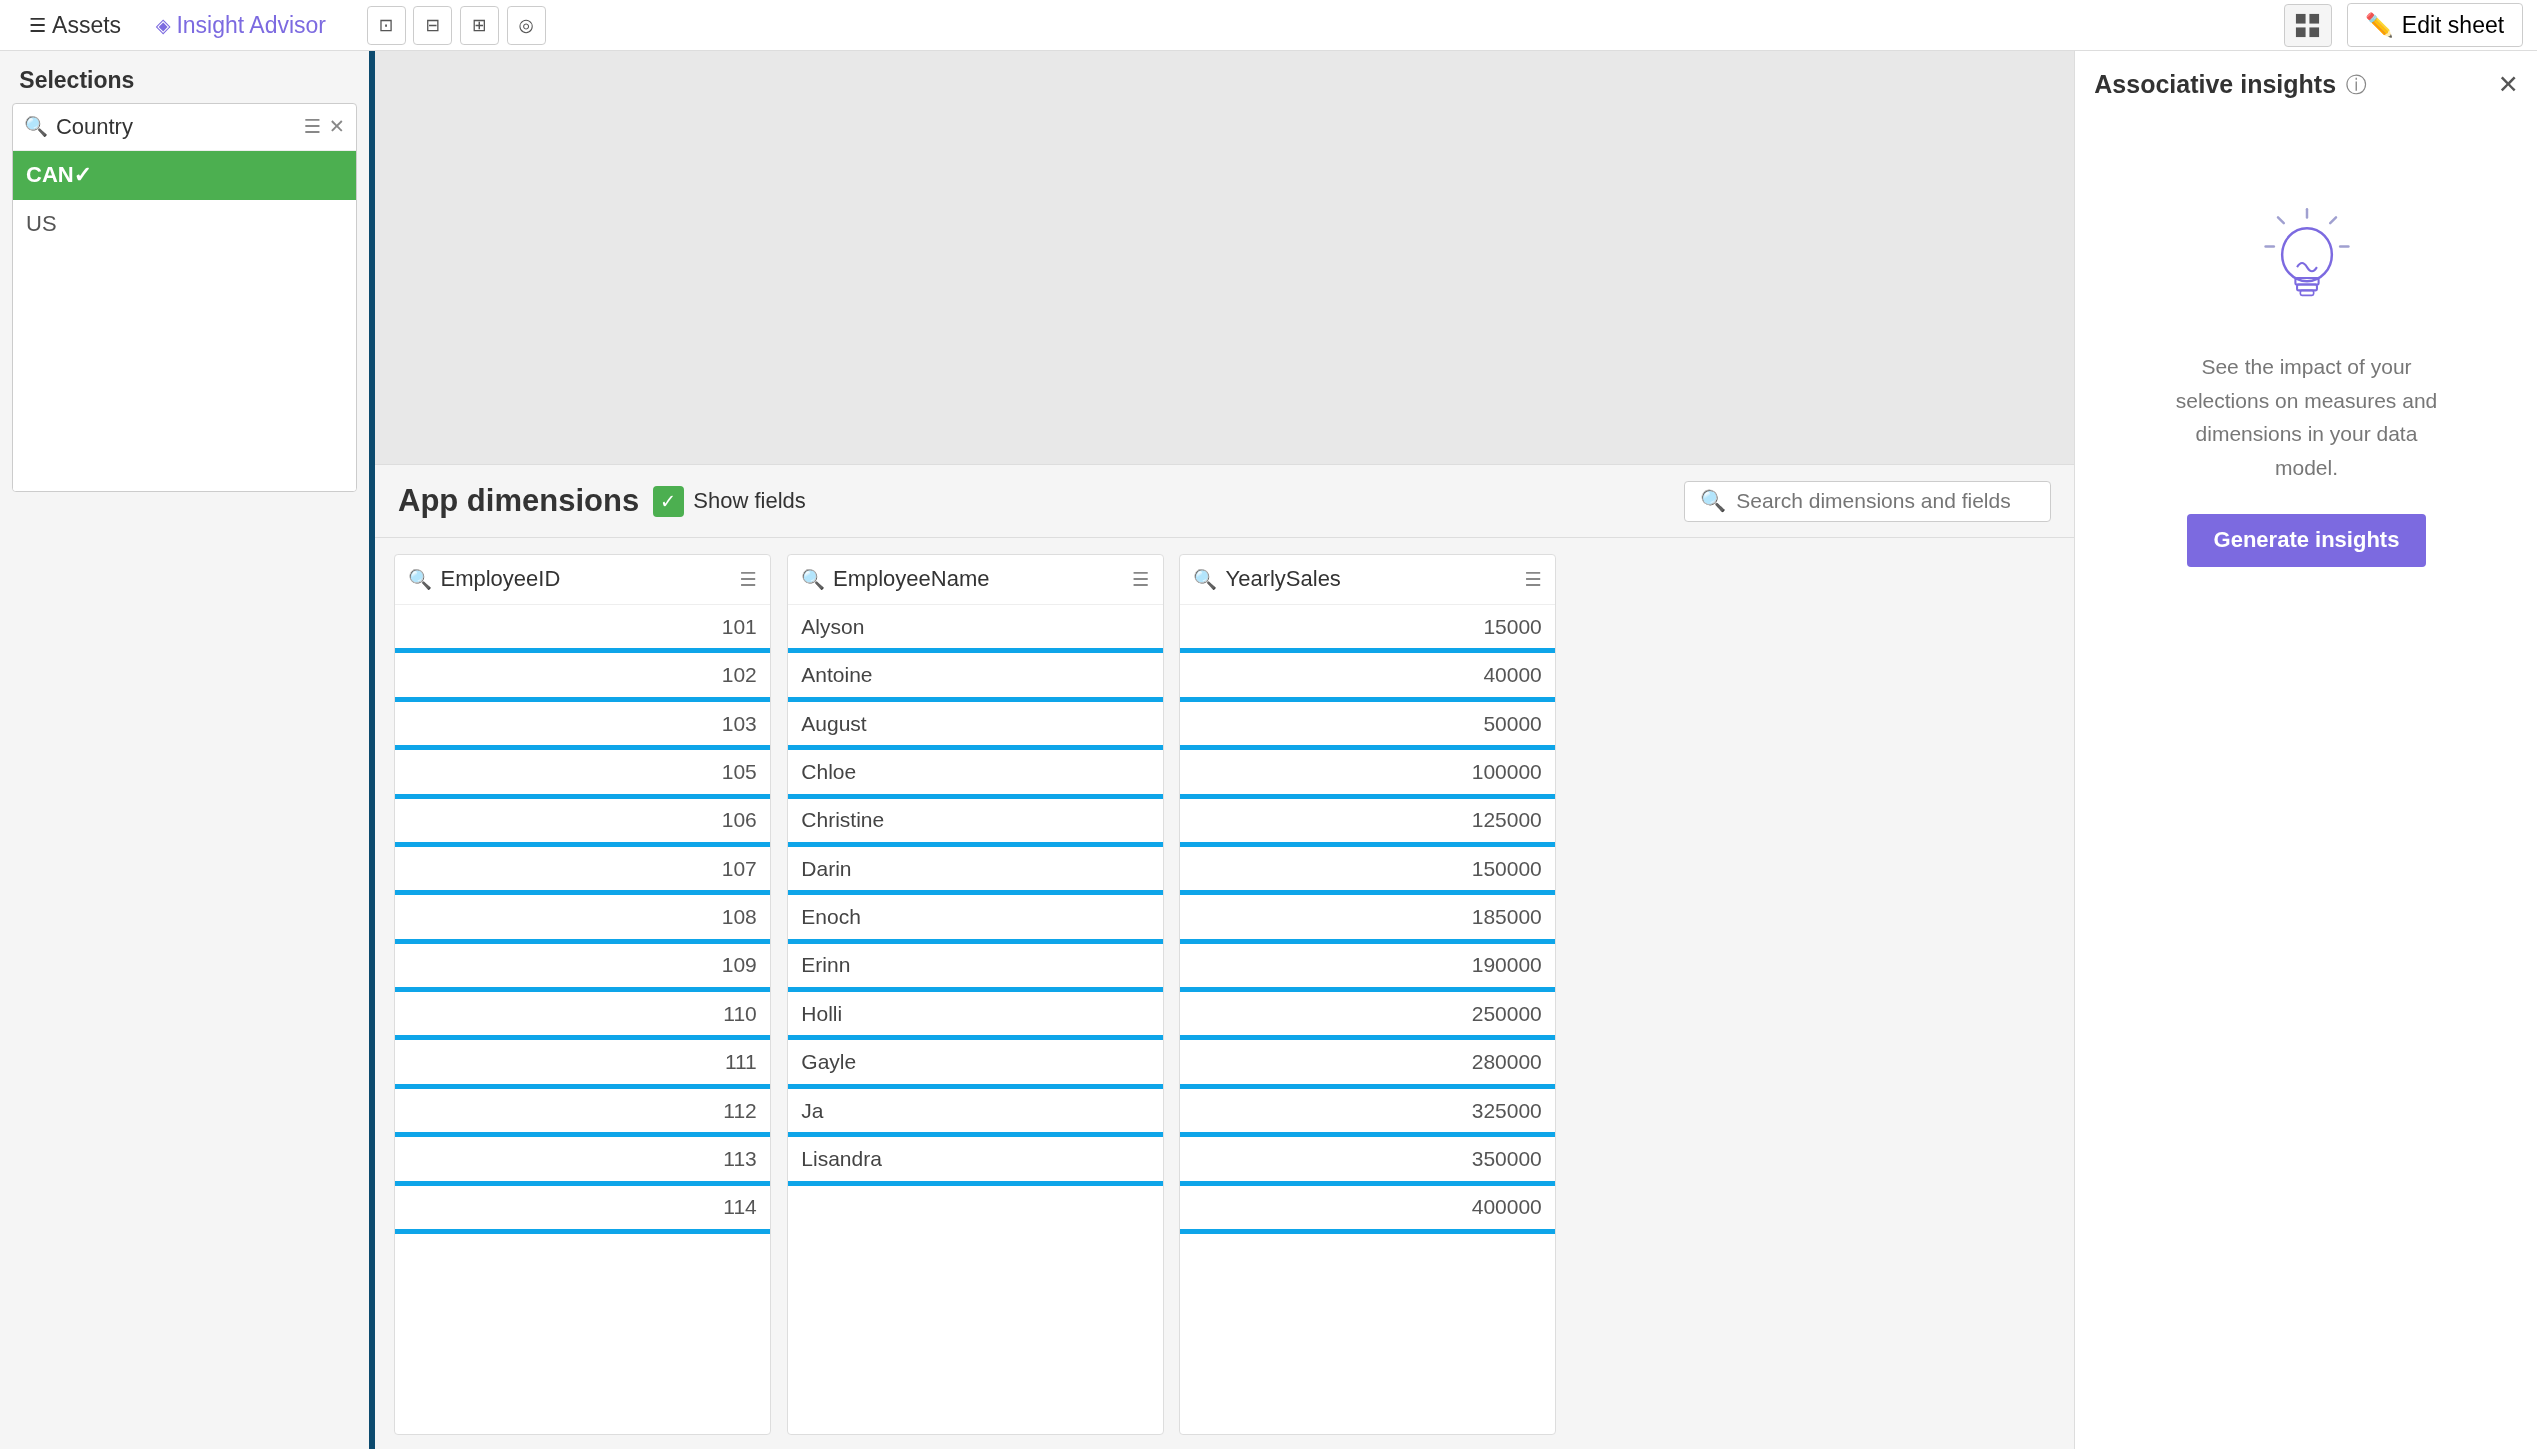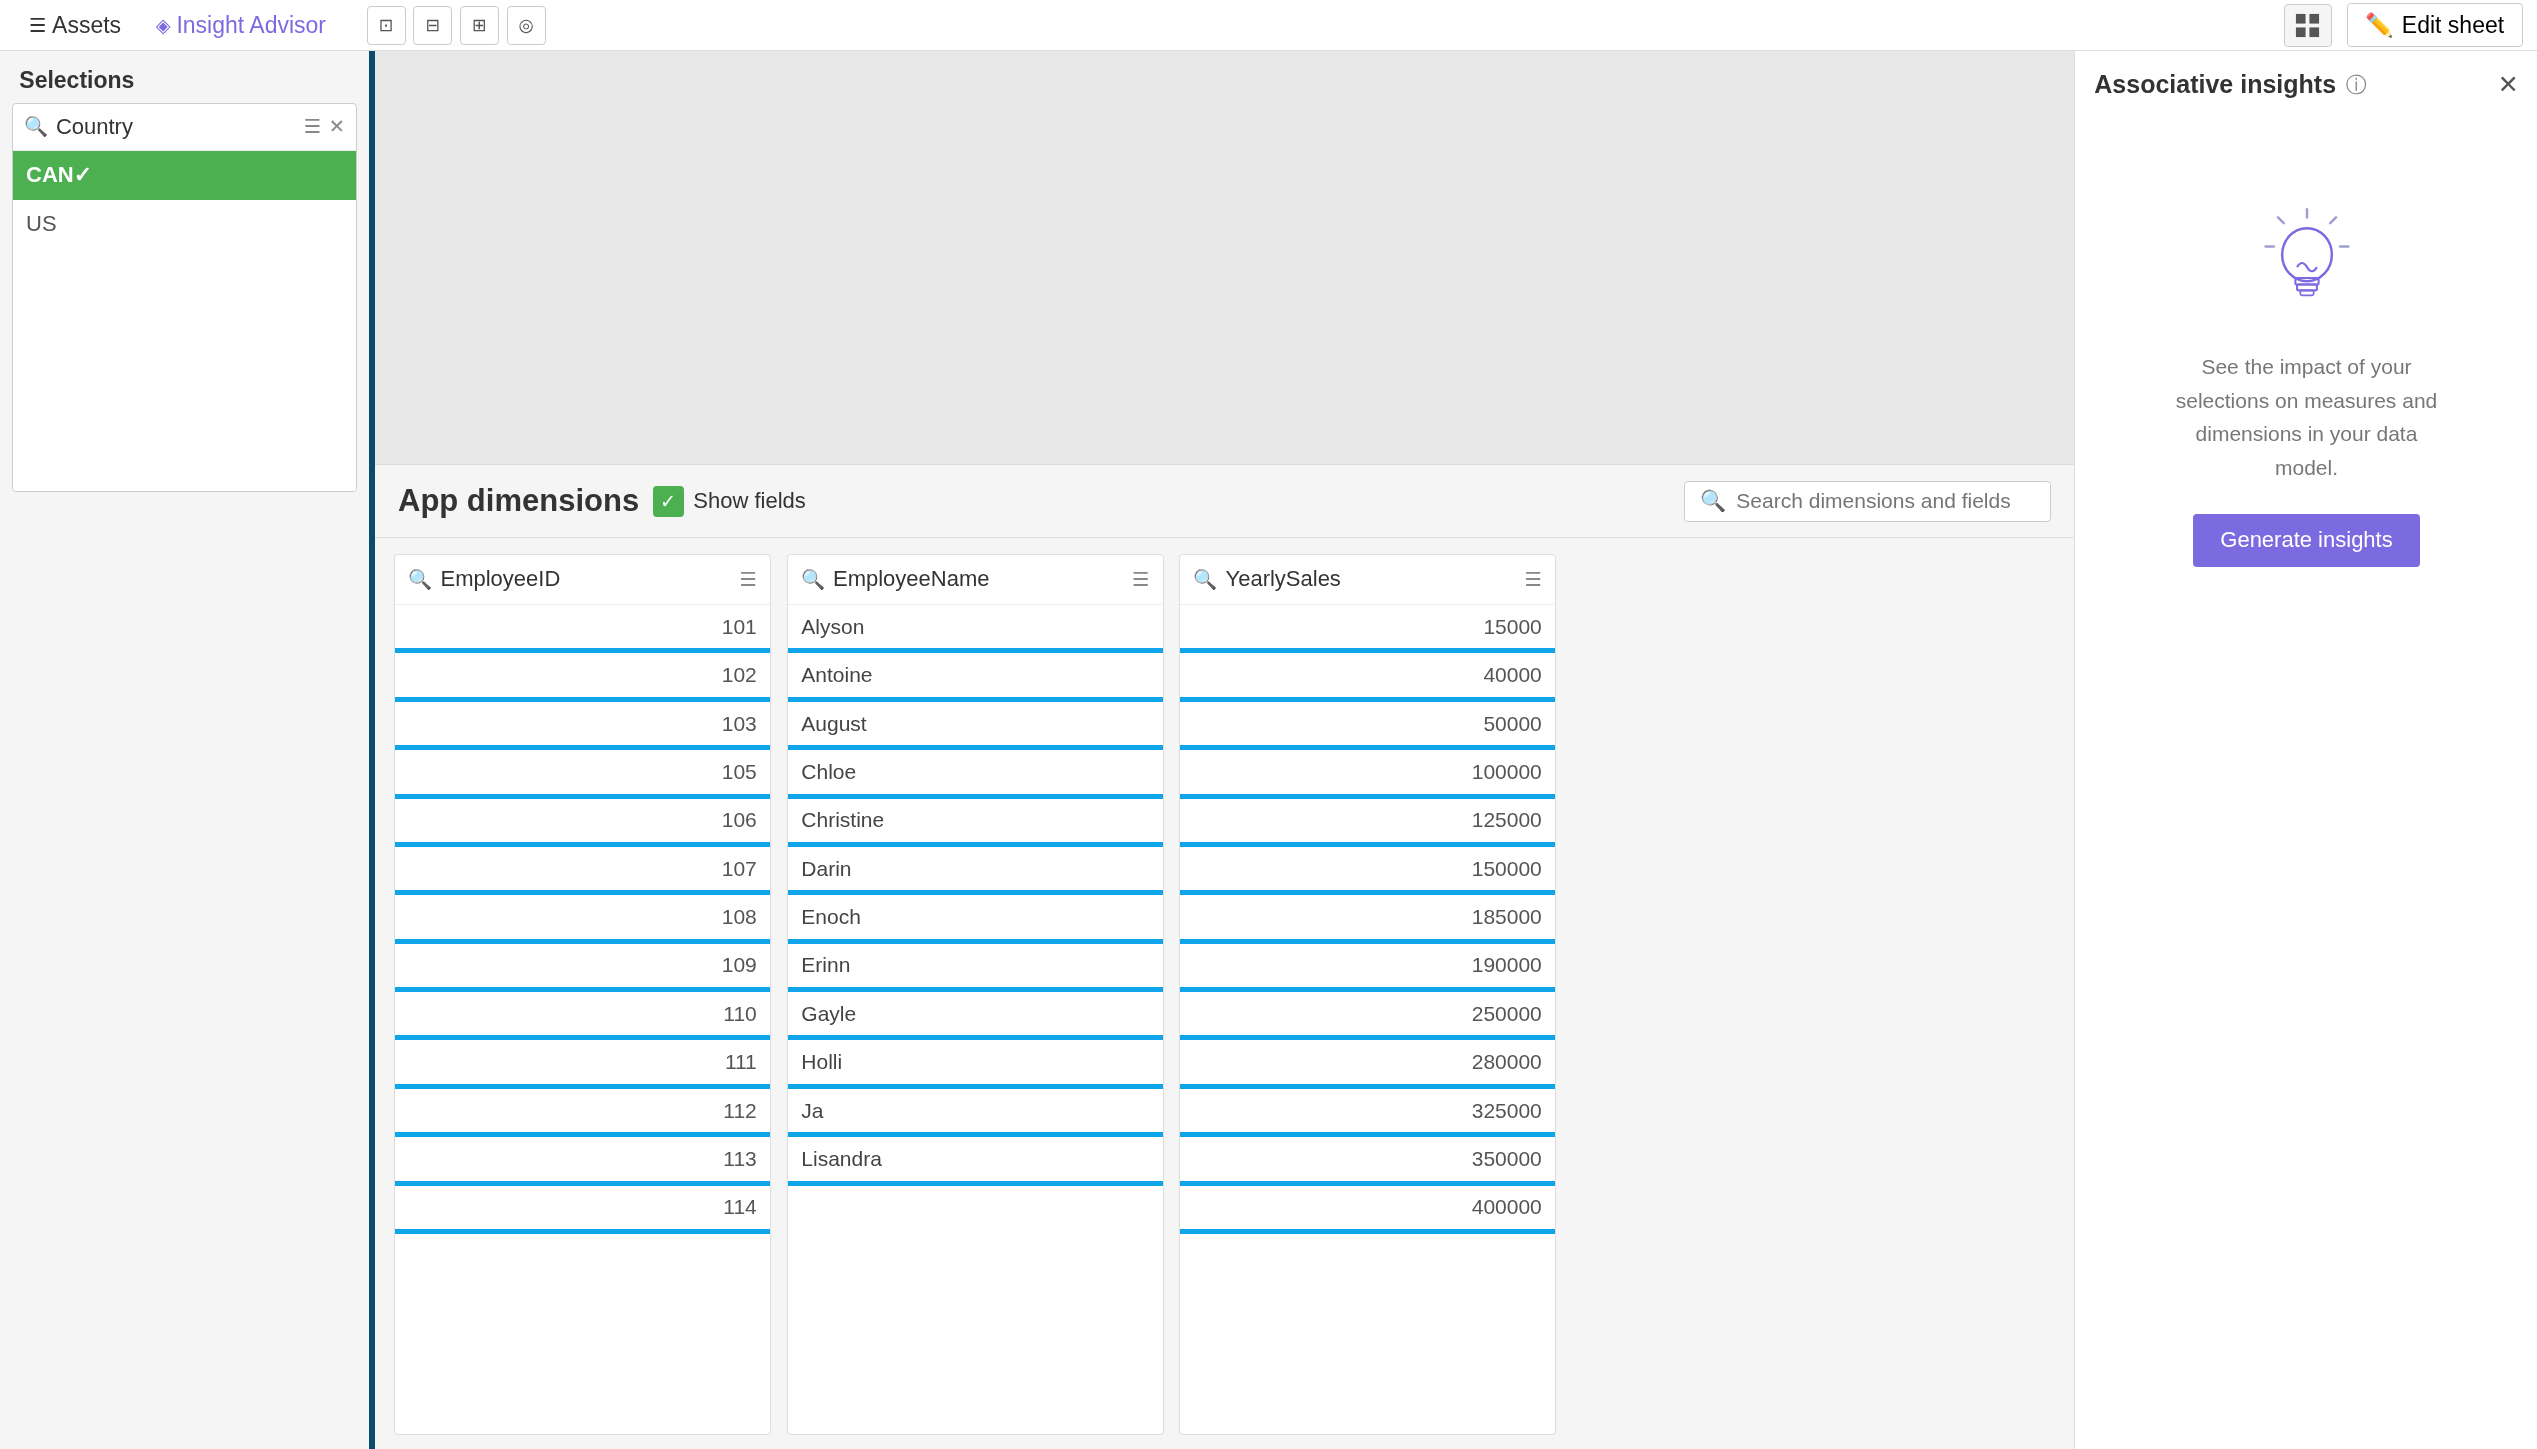--- a/index.html
+++ b/index.html
@@ -232,21 +232,21 @@
       max-width: 290px;
     }
     .generate-btn {
       background: #7c6ae0;
       color: #fff;
       border: none;
       border-radius: 3.9px;
       padding: 13.5px 27px;
       font-size: 22px;
       cursor: pointer;
-      font-weight: 400;
+      font-weight: 700;
     }
   </style>
 </head>
 <body>
 
 <div class="topbar">
   <div class="topbar-left">
     <div class="tab-item">
       <span class="tab-icon">☰</span>
       <span>Assets</span>
@@ -396,24 +396,24 @@
             <div class="dim-row left-align">
                 <span class="dim-row-name">Darin</span>
               </div>
             <div class="dim-row left-align">
                 <span class="dim-row-name">Enoch</span>
               </div>
             <div class="dim-row left-align">
                 <span class="dim-row-name">Erinn</span>
               </div>
             <div class="dim-row left-align">
+                <span class="dim-row-name">Holli</span>
+              </div>
+            <div class="dim-row left-align">
                 <span class="dim-row-name">Gayle</span>
-              </div>
-            <div class="dim-row left-align">
-                <span class="dim-row-name">Holli</span>
               </div>
             <div class="dim-row left-align">
                 <span class="dim-row-name">Ja</span>
               </div>
             <div class="dim-row left-align">
                 <span class="dim-row-name">Lisandra</span>
               </div>
           </div>
         </div>
 

